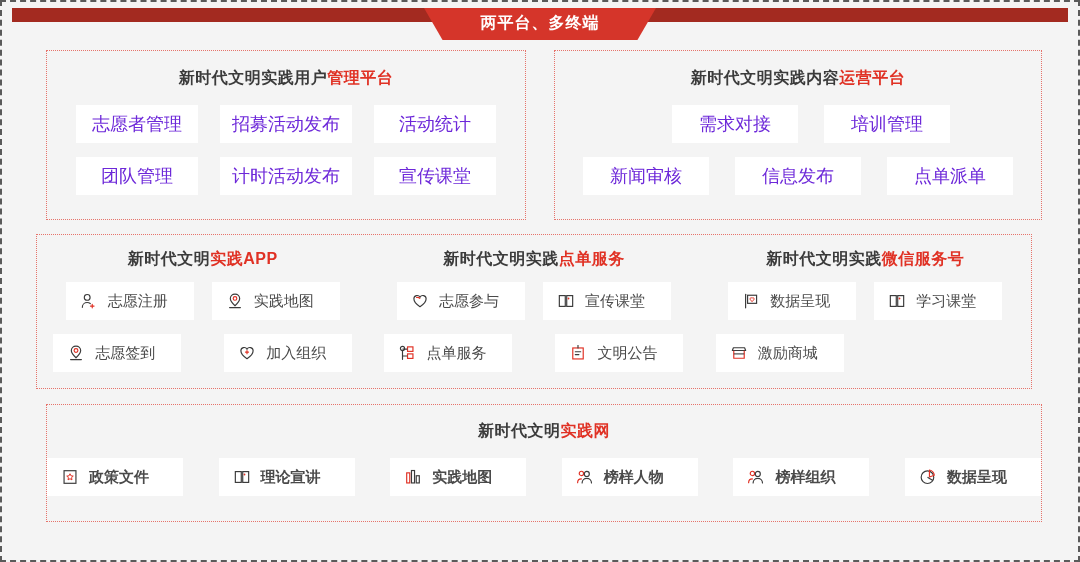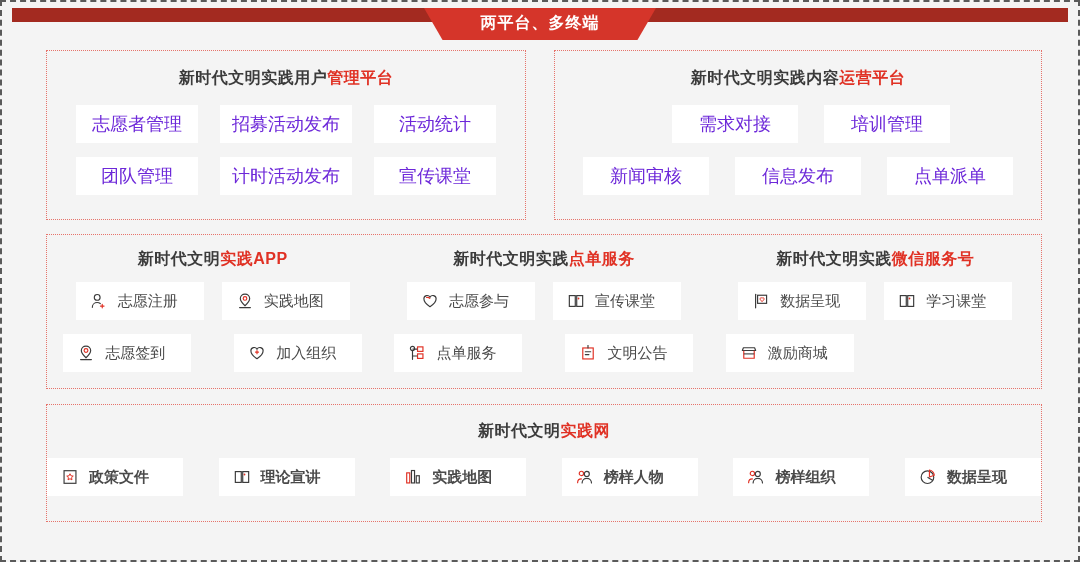--- a/index.html
+++ b/index.html
@@ -81,21 +81,21 @@
   }
 
   
   #panel-user{left:44px;top:48px;width:480px;height:170px;}
   #panel-content{left:552px;top:48px;width:488px;height:170px;}
   .s1-title{margin-top:17px;}
   .s1-rows{margin-top:16px;}
   .s1-rows .tile-row + .tile-row{margin-top:14px;}
 
   
-  #panel-apps{left:44px;top:232px;width:996px;height:155px;}
+  #panel-apps{left:34px;top:232px;width:996px;height:155px;}
   .s2-heads{display:flex;margin-top:14px;}
   .s2-head{flex:1;}
   .s2-grid{display:flex;margin-top:12px;}
   .s2-col{flex:1;display:flex;flex-direction:column;align-items:center;text-align:right;}
   .s2-pair{display:flex;}
   .s2-pair + .s2-pair{margin-top:14px;gap:25px;}
   .s2-slot{width:128px;}
   .s2-slot + .s2-slot{margin-left:18px;}
 
   

